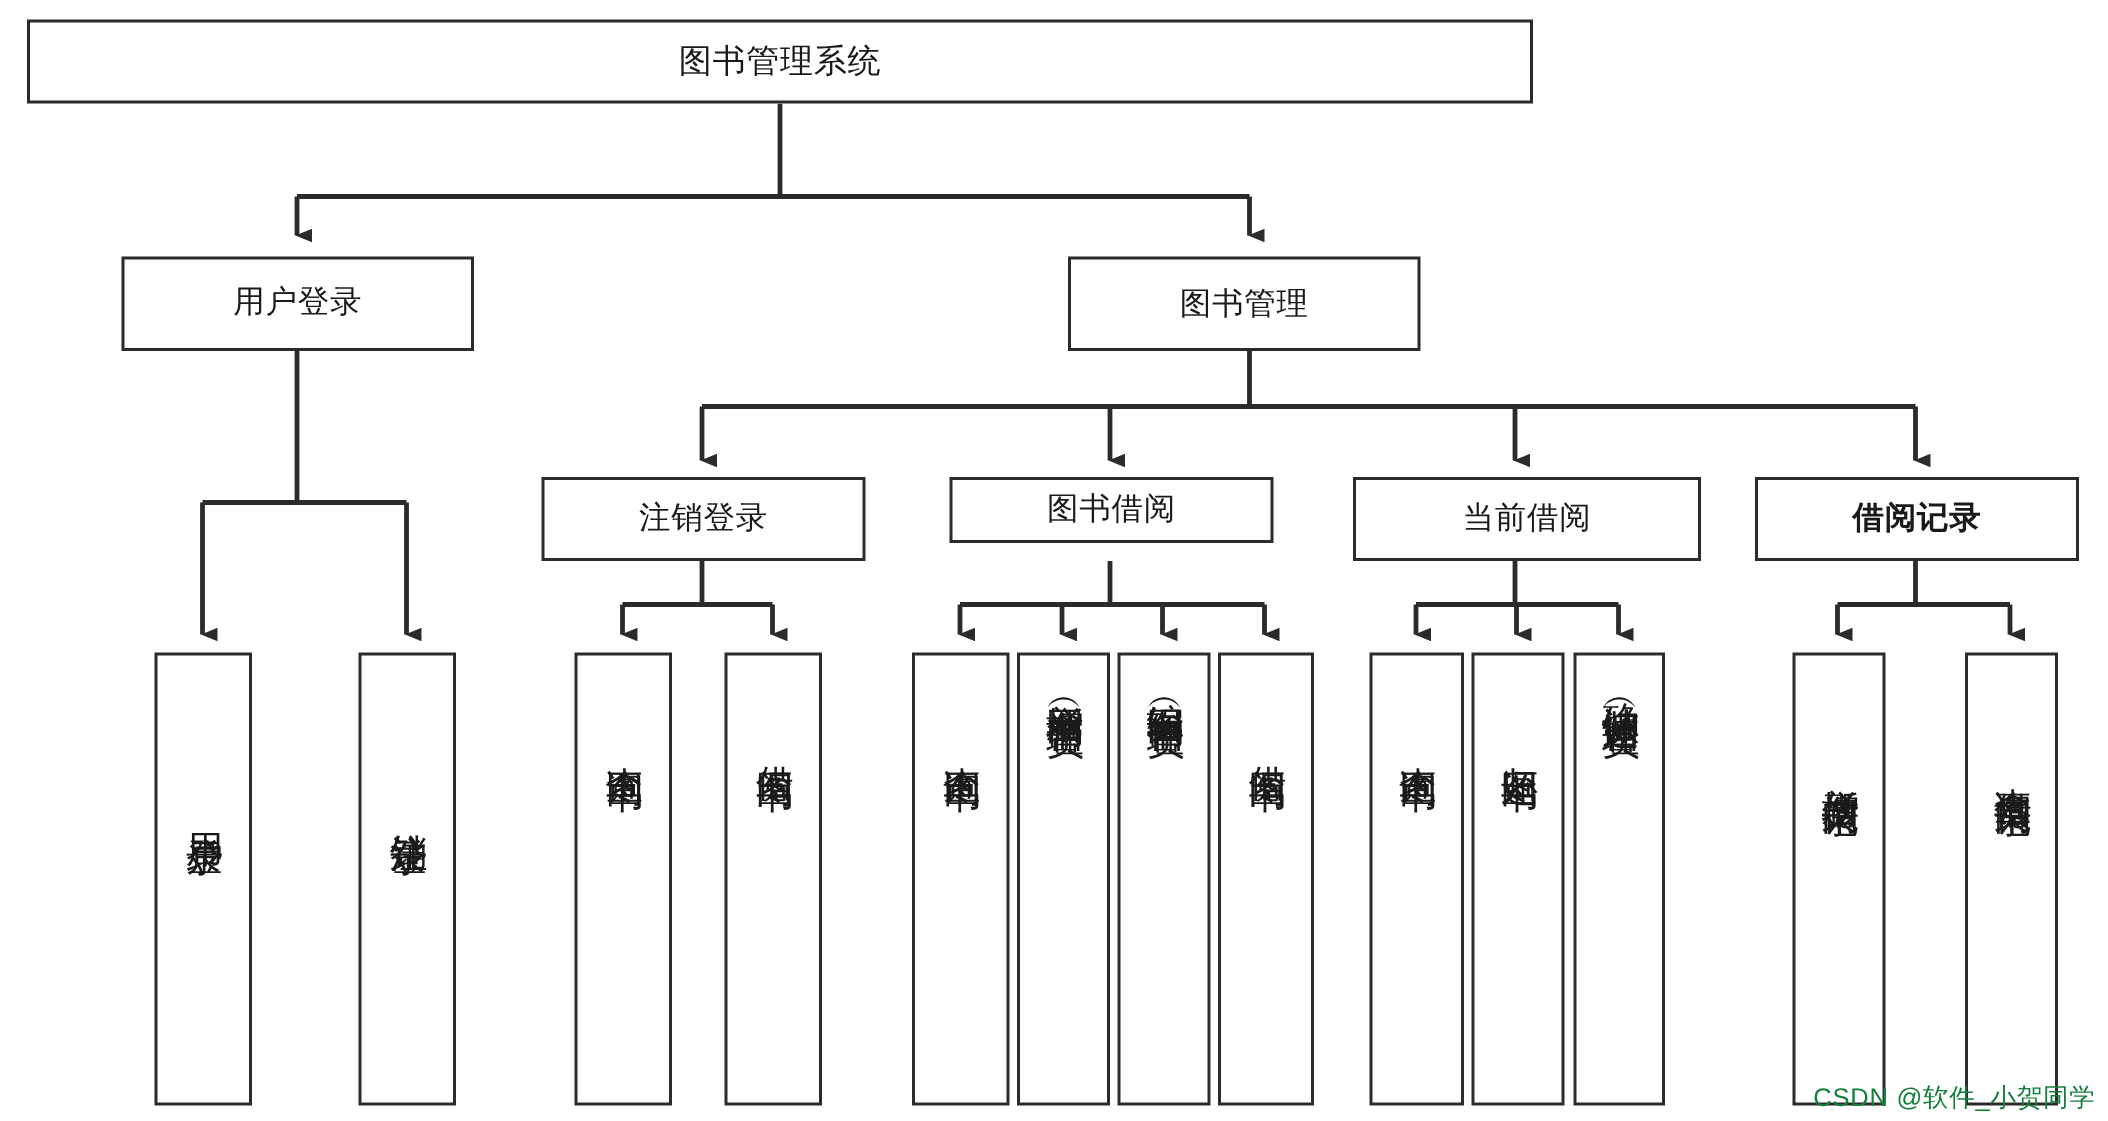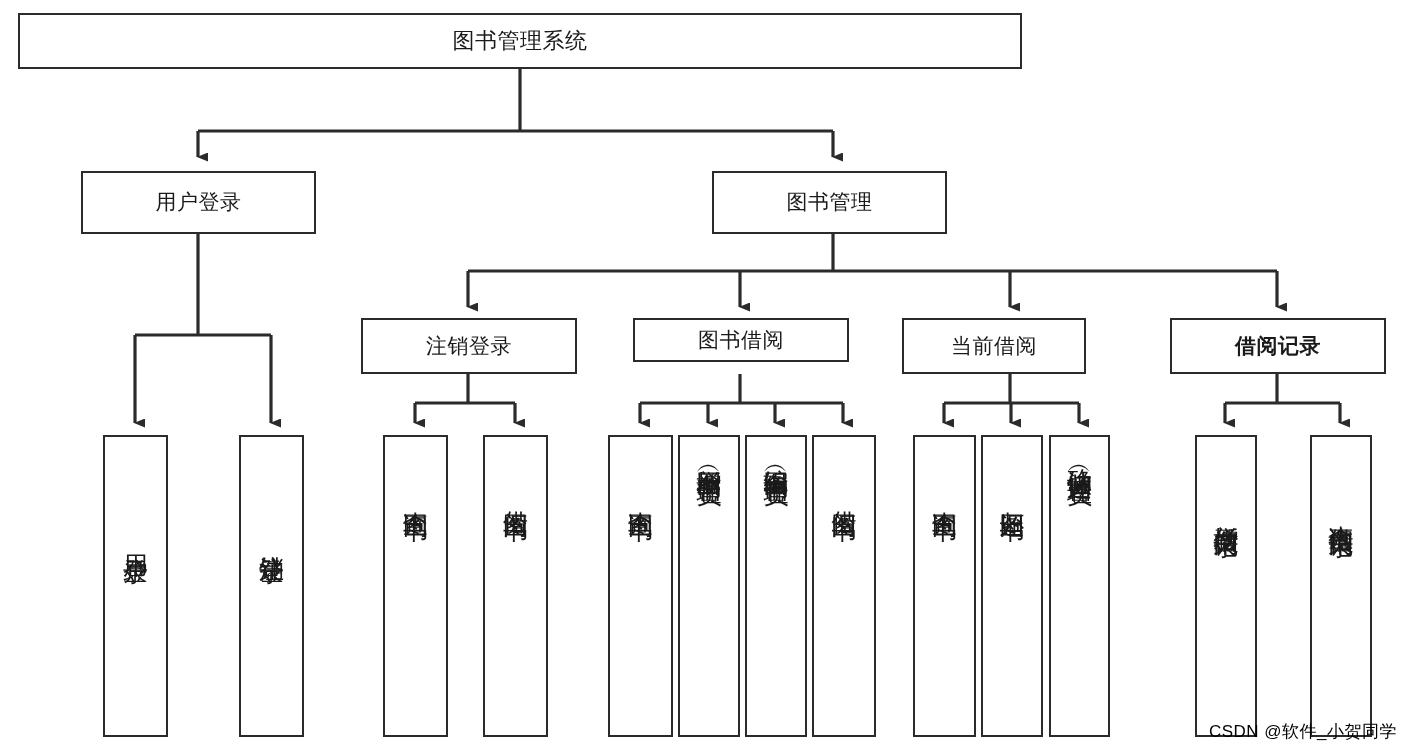--- a/index.html
+++ b/index.html
@@ -71,21 +71,21 @@
     margin-top: 8px;
   }
   .node-box.vertical.upper .node-label {
     margin-top: 50px;
   }
   #watermark {
     position: absolute;
     right: 8px;
     bottom: 4px;
     font-size: 17px;
-    color: #000000;
+    color: #15803d;
     letter-spacing: 0.5px;
     white-space: nowrap;
     pointer-events: none;
   }
 </style>
 </head>
 <body>
 
 <div id="diagram-root">
 
@@ -150,21 +150,21 @@
   <div class="node-box horizontal" style="left:712px; top:171px; width:235px; height:63px;font-family:Liberation Serif, serif;">
     <span class="node-label">图书管理</span>
   </div>
 
   <div class="node-box horizontal" style="left:361px; top:318px; width:216px; height:56px;">
     <span class="node-label">注销登录</span>
   </div>
   <div class="node-box horizontal" style="left:633px; top:318px; width:216px; height:44px;">
     <span class="node-label">图书借阅</span>
   </div>
-  <div class="node-box horizontal" style="left:902px; top:318px; width:184px; height:56px;">
+  <div class="node-box horizontal" style="left:902px; top:318px; width:232px; height:56px;">
     <span class="node-label">当前借阅</span>
   </div>
   <div class="node-box horizontal" style="left:1170px; top:318px; width:216px; height:56px;font-weight:bold;">
     <span class="node-label">借阅记录</span>
   </div>
 
   <div class="node-box vertical center" style="left:103px; top:435px; width:65px; height:302px;">
     <span class="node-label">用户登录</span>
   </div>
   <div class="node-box vertical center" style="left:239px; top:435px; width:65px; height:302px;">

